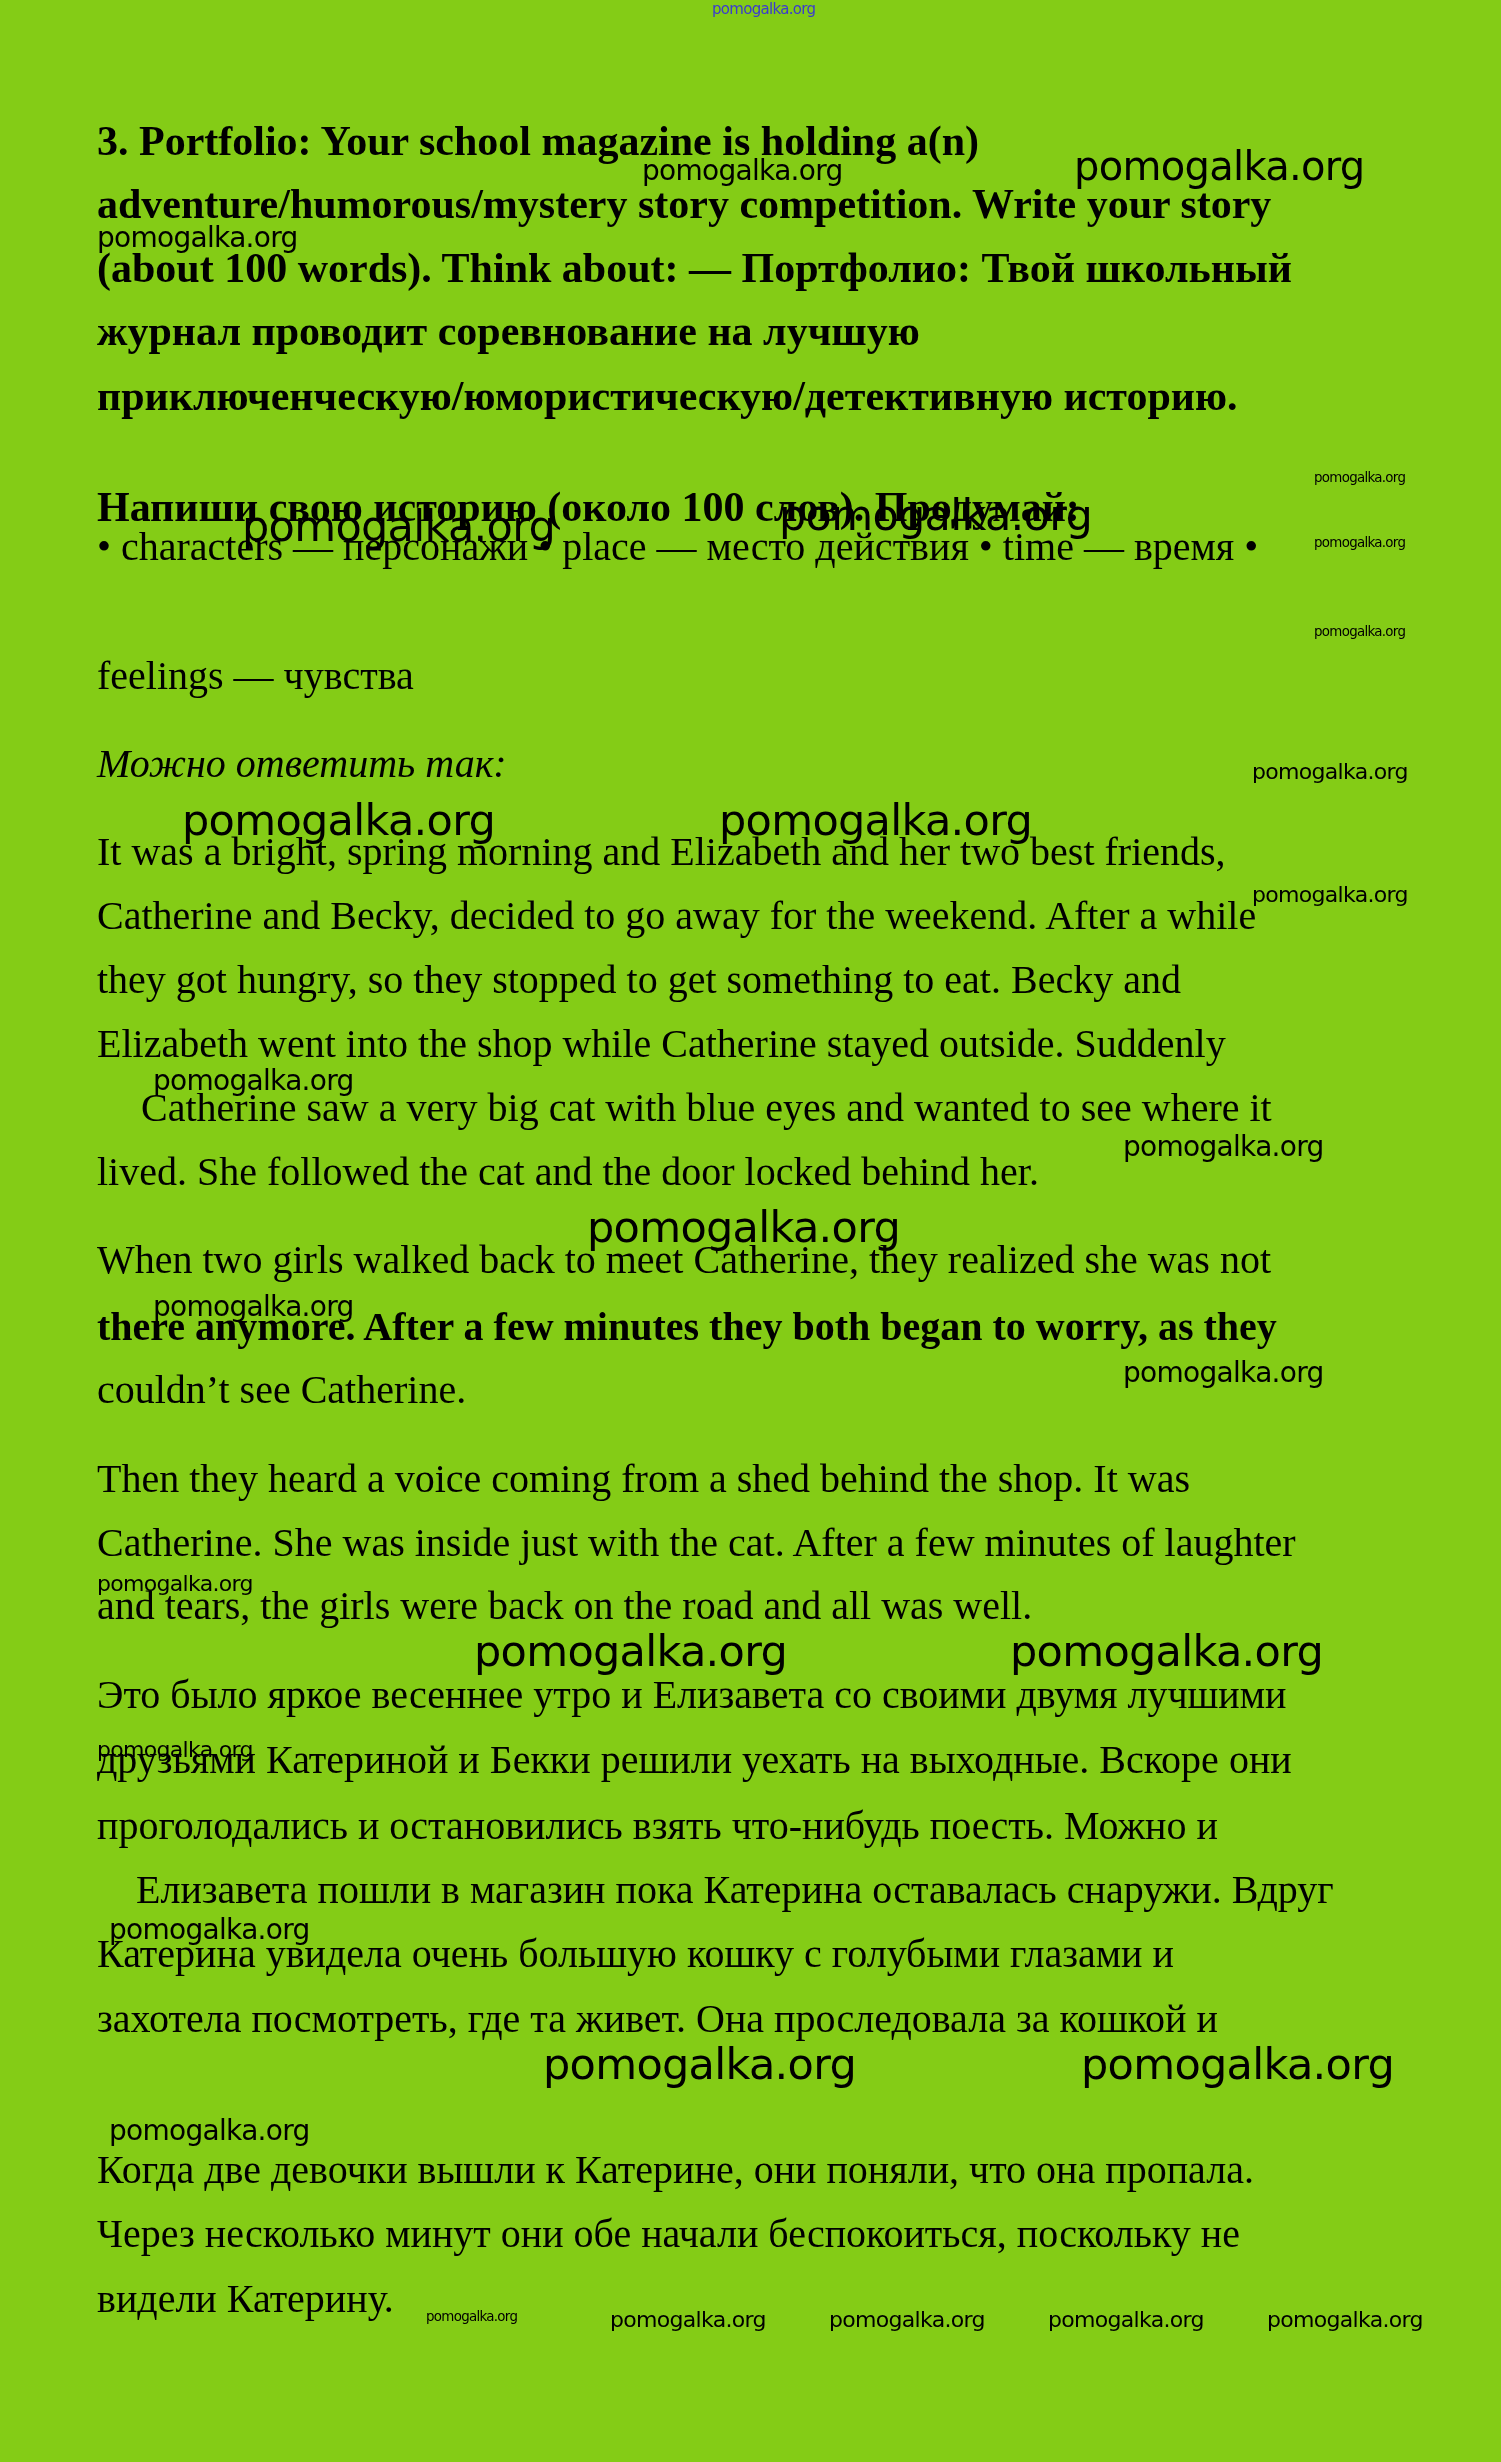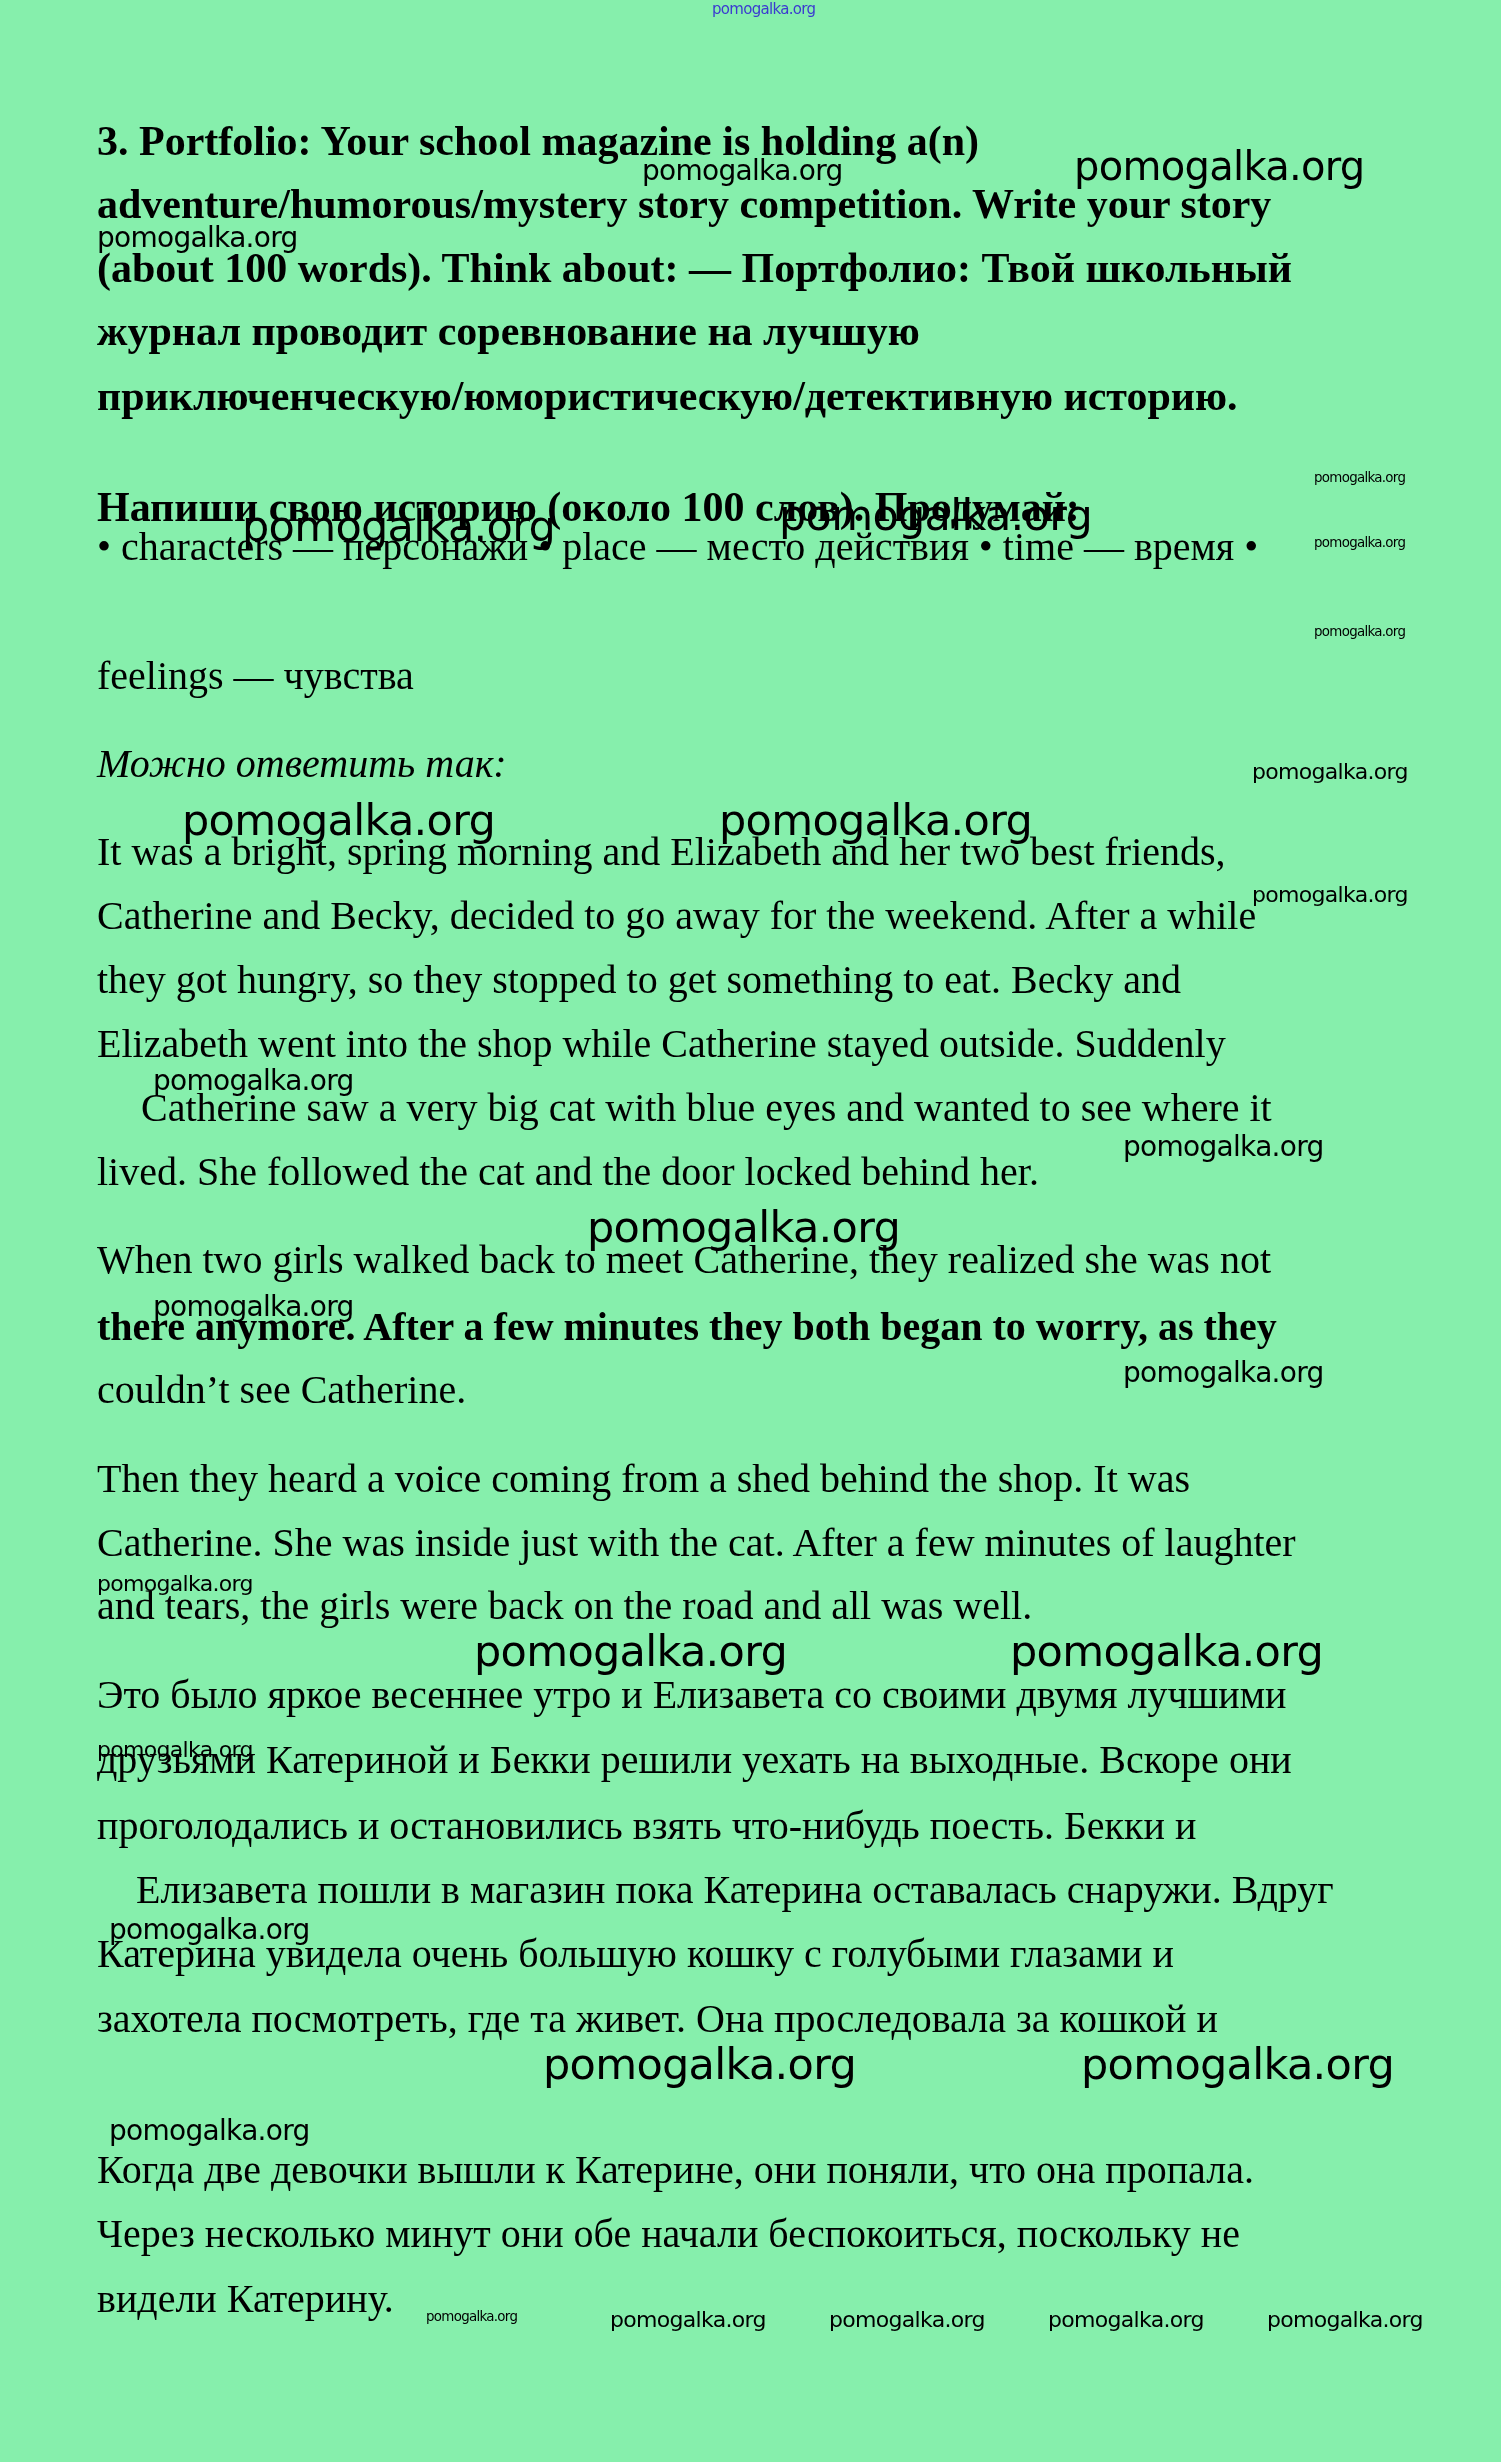--- a/index.html
+++ b/index.html
@@ -1,17 +1,17 @@
 <!DOCTYPE html>
 <html style="font-size:12px"><head>
 <meta charset="utf-8">
 <style>
   html, body { margin: 0; padding: 0; background: #ffffff; }
   body { width: 1502px; height: 2462px; position: relative; overflow: hidden; }
-  .page { position: absolute; left: 0; top: 0; width: 1502px; height: 2462px; background: #86efac; }
+  .page { position: absolute; left: 0; top: 0; width: 1502px; height: 2462px; background: #84cc16; }
   .line {
     position: absolute; left: 97px; white-space: nowrap;
     font-family: "Liberation Serif", "DejaVu Serif", serif;
     color: #000; line-height: 1;
   }
   .h { font-weight: bold; font-size: 42px; }
   .b { font-size: 40px; }
   .i { font-style: italic; font-size: 40px; }
   .wm {
     position: absolute; white-space: nowrap;
@@ -54,21 +54,21 @@
   <div class="line b" style="top:1240px;text-align:center;">When two girls walked back to meet Catherine, they realized she was not</div>
   <div class="line b" style="top:1307px;font-weight:bold;">there anymore. After a few minutes they both began to worry, as they</div>
   <div class="line b" style="top:1370px;">couldn’t see Catherine.</div>
 
   <div class="line b" style="top:1459px;">Then they heard a voice coming from a shed behind the shop. It was</div>
   <div class="line b" style="top:1523px;">Catherine. She was inside just with the cat. After a few minutes of laughter</div>
   <div class="line b" style="top:1586px;">and tears, the girls were back on the road and all was well.</div>
 
   <div class="line b" style="top:1675px;">Это было яркое весеннее утро и Елизавета со своими двумя лучшими</div>
   <div class="line b" style="top:1740px;">друзьями Катериной и Бекки решили уехать на выходные. Вскоре они</div>
-  <div class="line b" style="top:1806px;">проголодались и остановились взять что-нибудь поесть. Бекки и</div>
+  <div class="line b" style="top:1806px;">проголодались и остановились взять что-нибудь поесть. Можно и</div>
   <div class="line b" style="top:1870px;margin-left:39px;">Елизавета пошли в магазин пока Катерина оставалась снаружи. Вдруг</div>
   <div class="line b" style="top:1934px;">Катерина увидела очень большую кошку с голубыми глазами и</div>
   <div class="line b" style="top:1999px;">захотела посмотреть, где та живет. Она проследовала за кошкой и</div>
 
   <div class="line b" style="top:2150px;">Когда две девочки вышли к Катерине, они поняли, что она пропала.</div>
   <div class="line b" style="top:2214px;">Через несколько минут они обе начали беспокоиться, поскольку не</div>
   <div class="line b" style="top:2279px;">видели Катерину.</div>
 
   <div class="wm wm-m" style="left:642px;  top:157px;">pomogalka.org</div>
   <div class="wm wm-l" style="left:1074px; top:146px;">pomogalka.org</div>

